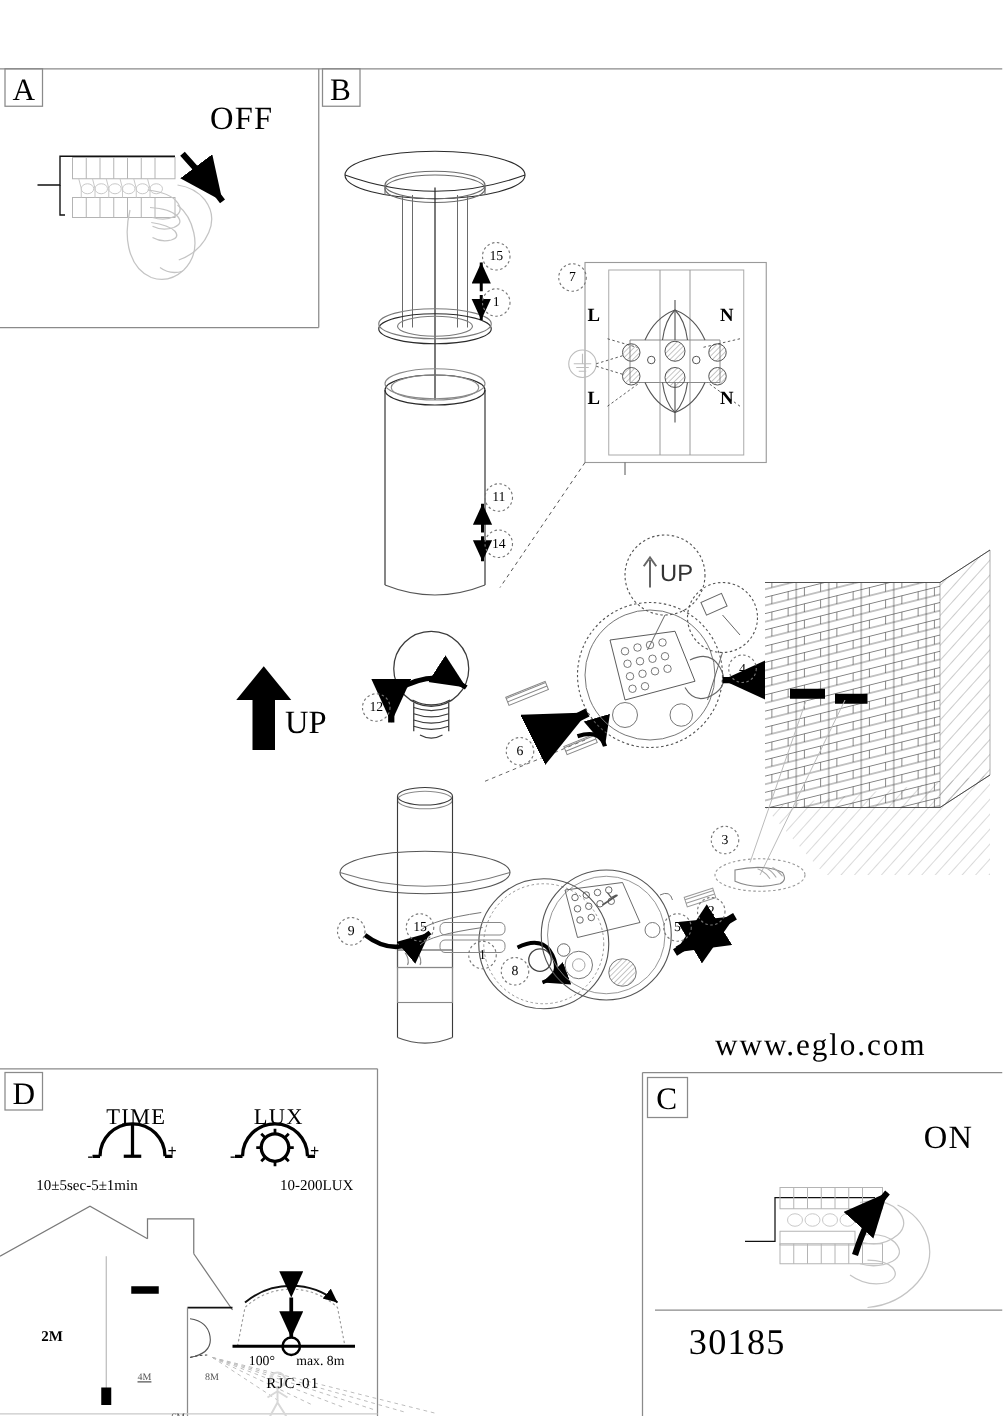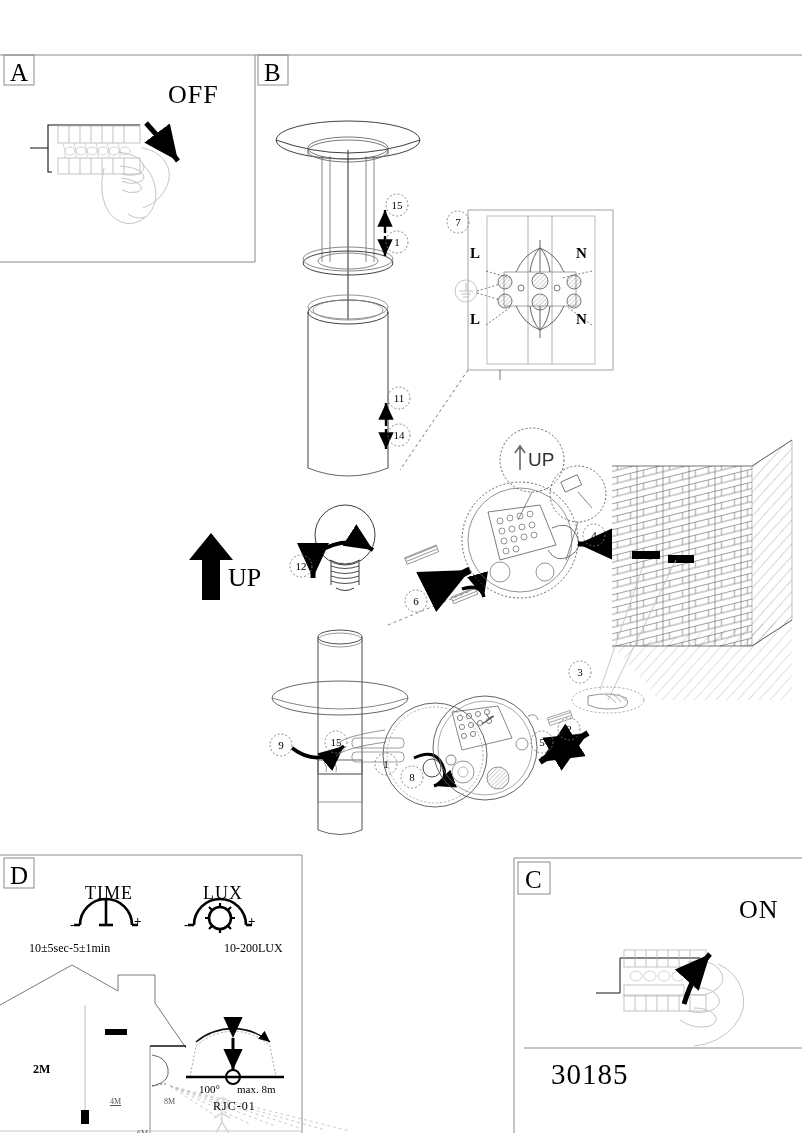--- a/index.html
+++ b/index.html
@@ -465,20 +465,21 @@
   <div class="txt panel-letter" style="left:264px;top:60px;">B</div>
   <div class="txt panel-letter" style="left:10px;top:863px;">D</div>
   <div class="txt panel-letter" style="left:525px;top:867px;">C</div>
 
   <div class="txt big-word" style="left:168px;top:82px;">OFF</div>
   <div class="txt big-word" style="left:739px;top:897px;">ON</div>
 
   <div class="txt up-word" style="left:228px;top:565px;">UP</div>
   <div class="txt upcall" style="left:528px;top:450px;">UP</div>
 
+  <div class="txt web" style="left:572px;top:824px;">www.eglo.com</div>
   <div class="txt code" style="left:551px;top:1060px;">30185</div>
 
   <div class="txt term" style="left:470px;top:246px;">L</div>
   <div class="txt term" style="left:576px;top:246px;">N</div>
   <div class="txt term" style="left:470px;top:312px;">L</div>
   <div class="txt term" style="left:576px;top:312px;">N</div>
 
   <div class="txt spec-head" style="left:85px;top:884px;">TIME</div>
   <div class="txt spec-val" style="left:29px;top:942px;">10±5sec-5±1min</div>
   <div class="txt spec-head" style="left:203px;top:884px;">LUX</div>

